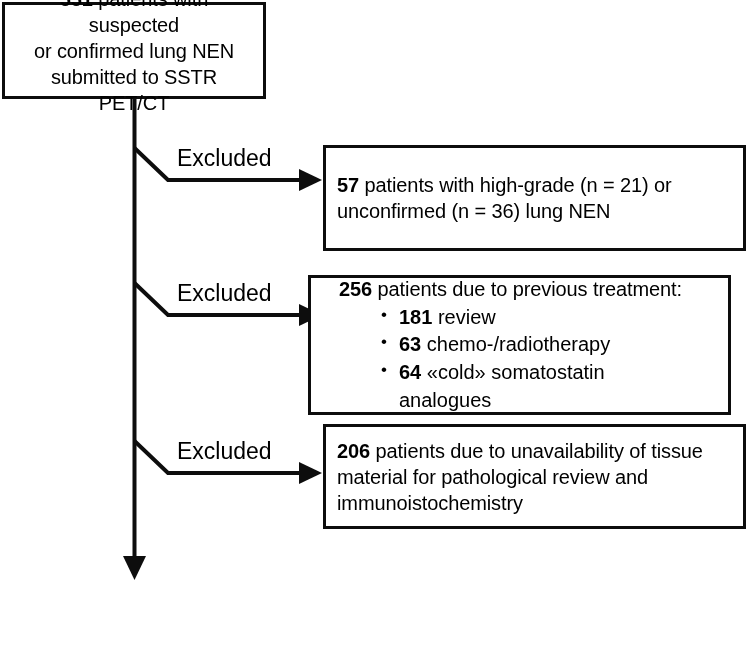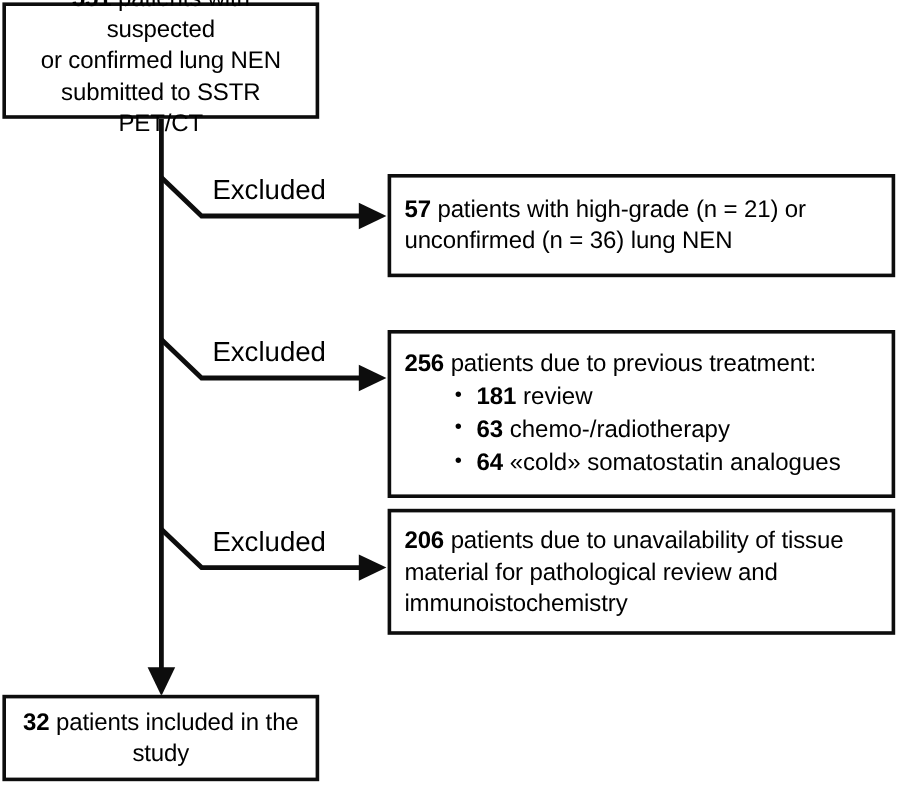--- a/index.html
+++ b/index.html
@@ -47,27 +47,27 @@
     width: 264px; height: 97px;
     padding: 0 8px;
   }
   #box-included {
     left: 2px;  top: 579px;
     width: 264px; height: 72px;
     padding: 0 10px;
   }
   #box-excl-1 {
     left: 323px; top: 145px;
-    width: 423px; height: 86px;
+    width: 423px; height: 106px;
     padding: 0 11px;
   }
   #box-excl-2 {
-    left: 323px; top: 275px;
+    left: 308px; top: 275px;
     width: 423px; height: 140px;
-    padding: 0 11px;
+    padding: 0 28px;
   }
   #box-excl-3 {
     left: 323px; top: 424px;
     width: 423px; height: 105px;
     padding: 0 11px;
   }
   
   .blist {
     margin: 2px 0 0 0;
     padding: 0;
@@ -148,18 +148,14 @@
       <li><span class="b">64</span><span> «cold» somatostatin analogues</span></li>
     </ul>
   </div>
 
   <div class="fbox" id="box-excl-3">
     <p><span class="b">206</span><span> patients due to unavailability of tissue</span></p>
     <p>material for pathological review and</p>
     <p>immunoistochemistry</p>
   </div>
 
-  <div class="fbox center-text" id="box-included">
-    <p><span class="b">32</span><span> patients included in the</span></p>
-    <p>study</p>
-  </div>
 
 </div>
 
 </body></html>

